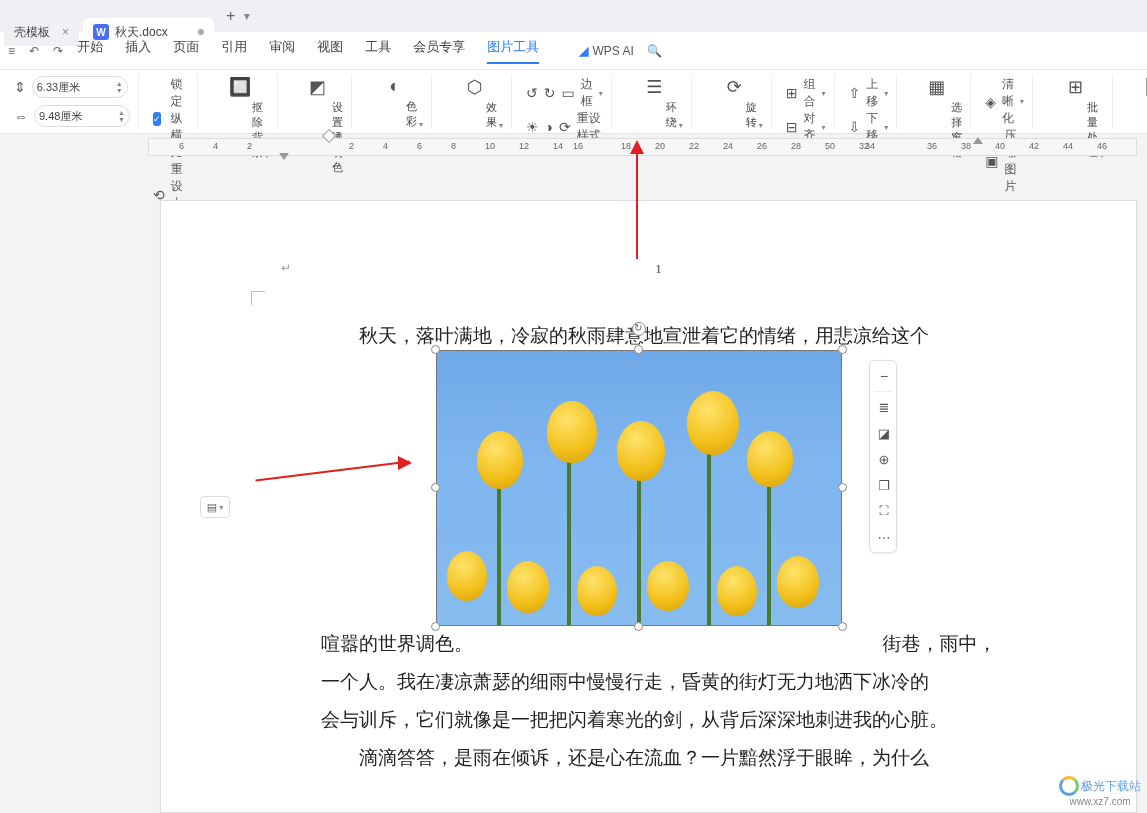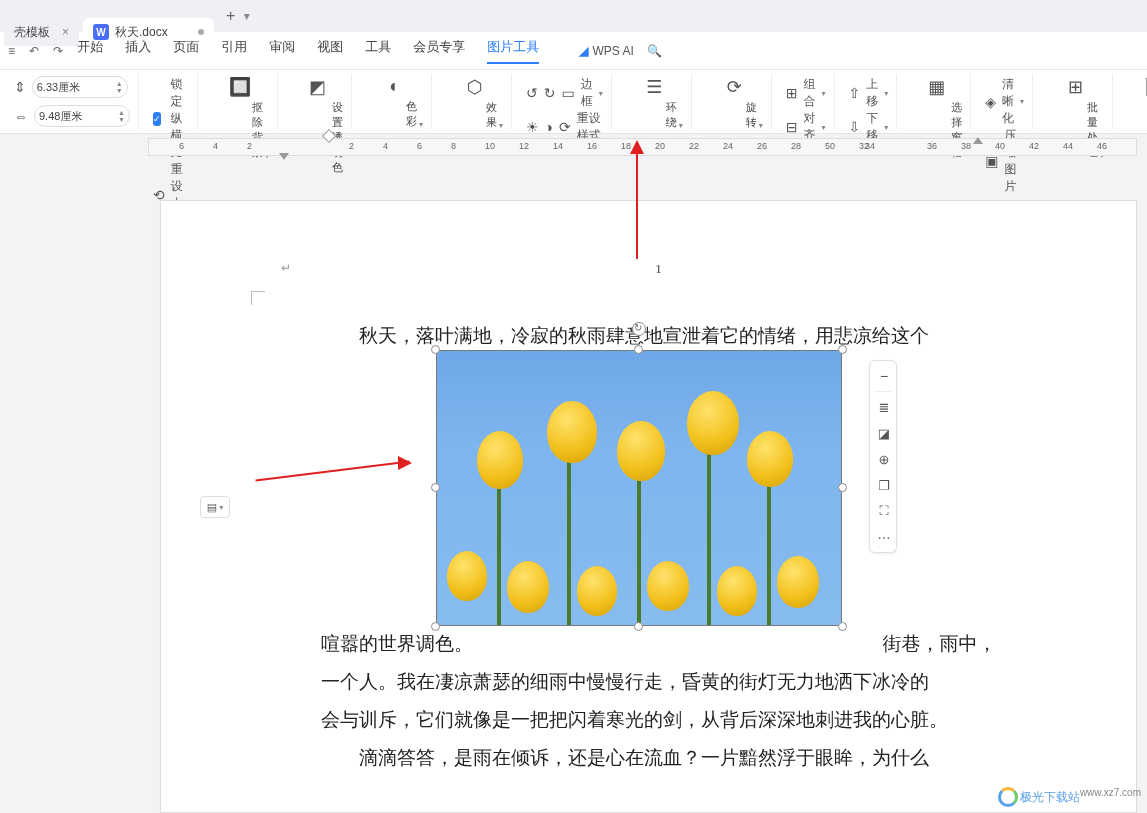--- a/index.html
+++ b/index.html
@@ -80,21 +80,21 @@
 
 
 .arrow1 { position: absolute; left: 636px; top: 140px; }
 .arrow2 { position: absolute; left: 255px; top: 470px; }
 .arrow-line1 { width: 2px; height: 105px; background: #e02020; }
 .arrow-head1 { width: 0; height: 0; border-left: 7px solid transparent; border-right: 7px solid transparent; border-bottom: 14px solid #e02020; margin-left: -6px; }
 .arrow-line2 { width: 155px; height: 2px; background: #e02020; transform: rotate(-7deg); }
 .arrow-head2 { position: absolute; right: -2px; top: -14px; width: 0; height: 0; border-top: 7px solid transparent; border-bottom: 7px solid transparent; border-left: 14px solid #e02020; }
 
 
-.watermark { position: absolute; right: 6px; bottom: 6px; font-size: 12px; color: #5aa0e8; display: flex; flex-direction: row; align-items: flex-start; }
+.watermark { position: absolute; right: 6px; bottom: 6px; font-size: 12px; color: #5aa0e8; display: flex; flex-direction: column; align-items: center; }
 .watermark .logo { display: flex; align-items: center; gap: 2px; }
 .watermark .ring { width: 20px; height: 20px; border: 3px solid #5aa0e8; border-top-color: #f7b733; border-right-color: #6fc96f; border-radius: 50%; }
 .watermark .url { font-size: 10px; color: #888; }
 
 .return-mark { font-size: 12px; color: #999; font-family: serif; }
 </style>
 </head>
 <body>
 
 <div class="tabs">
@@ -300,21 +300,21 @@
     <span class="tick" style="left:30px">6</span>
     <span class="tick" style="left:64px">4</span>
     <span class="tick" style="left:98px">2</span>
     <span class="tick" style="left:200px">2</span>
     <span class="tick" style="left:234px">4</span>
     <span class="tick" style="left:268px">6</span>
     <span class="tick" style="left:302px">8</span>
     <span class="tick" style="left:336px">10</span>
     <span class="tick" style="left:370px">12</span>
     <span class="tick" style="left:404px">14</span>
-    <span class="tick" style="left:438px">16</span>
+    <span class="tick" style="left:424px">16</span>
     <span class="tick" style="left:472px">18</span>
     <span class="tick" style="left:506px">20</span>
     <span class="tick" style="left:540px">22</span>
     <span class="tick" style="left:574px">24</span>
     <span class="tick" style="left:608px">26</span>
     <span class="tick" style="left:642px">28</span>
     <span class="tick" style="left:676px">50</span>
     <span class="tick" style="left:710px">32</span>
     <span class="tick" style="left:716px">34</span>
     <span class="tick" style="left:778px">36</span>

